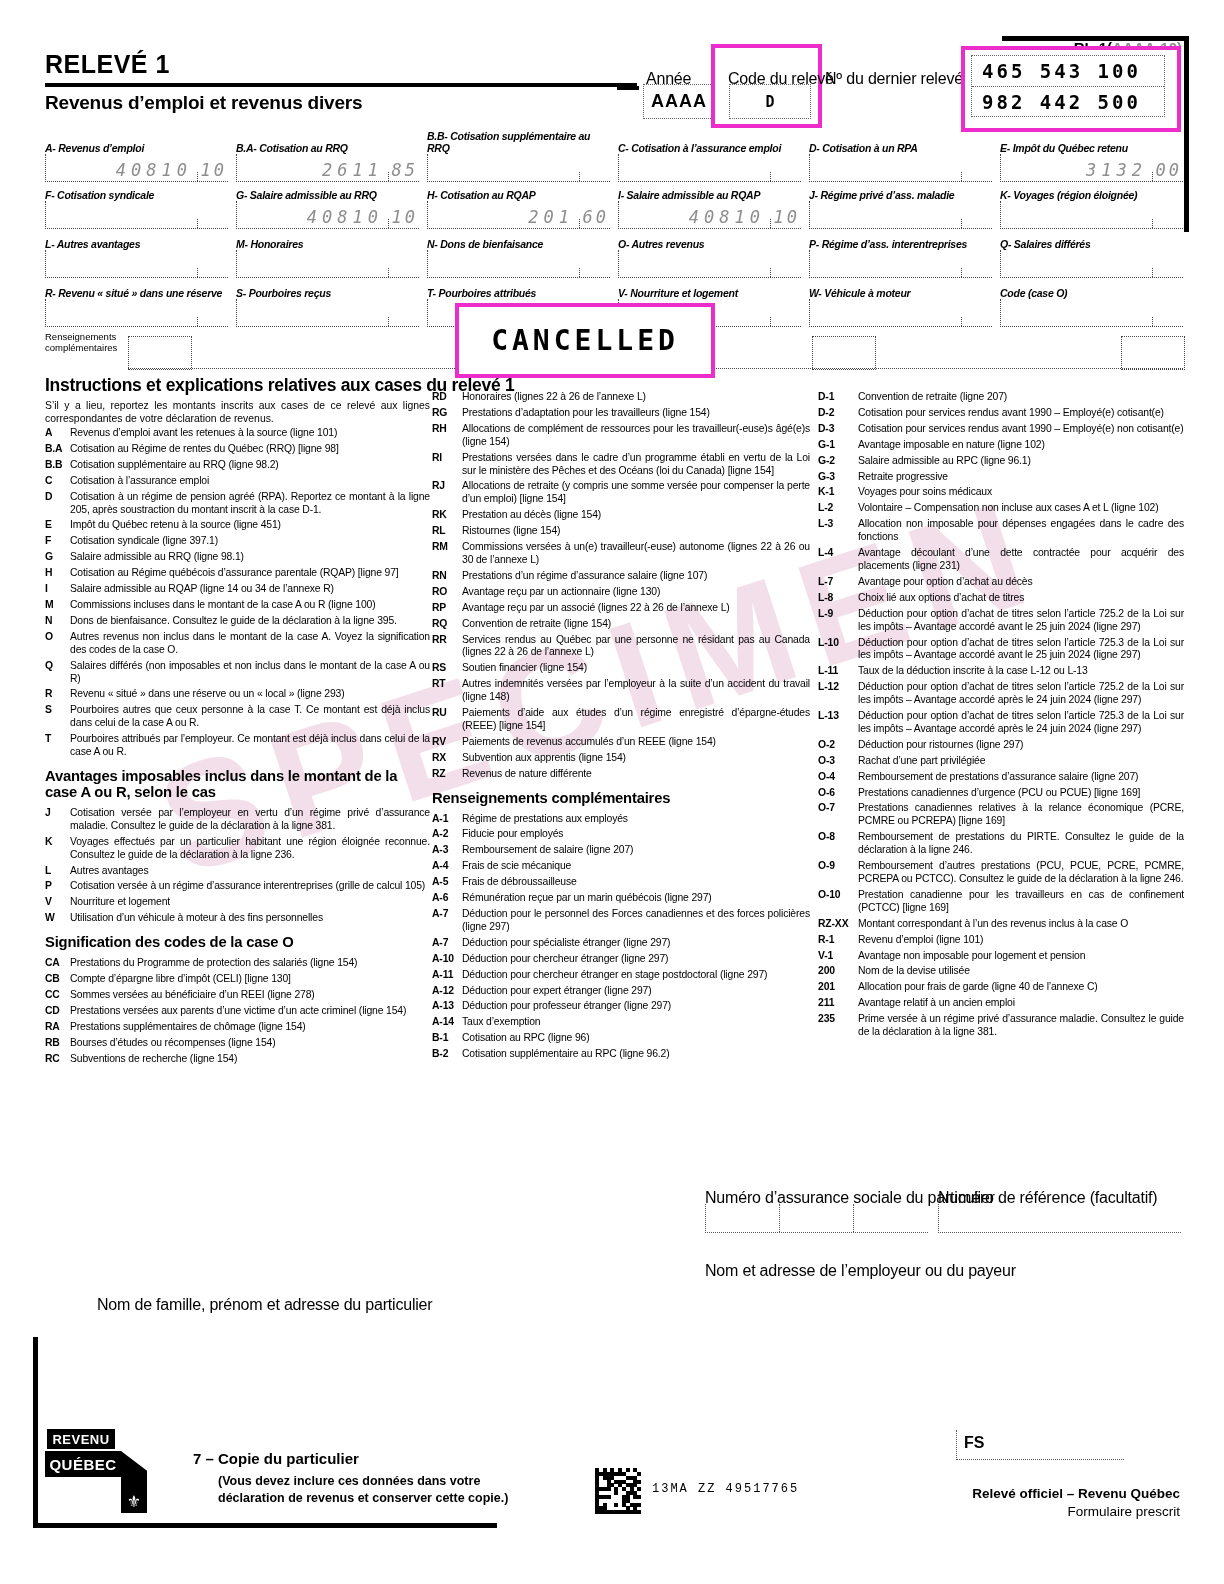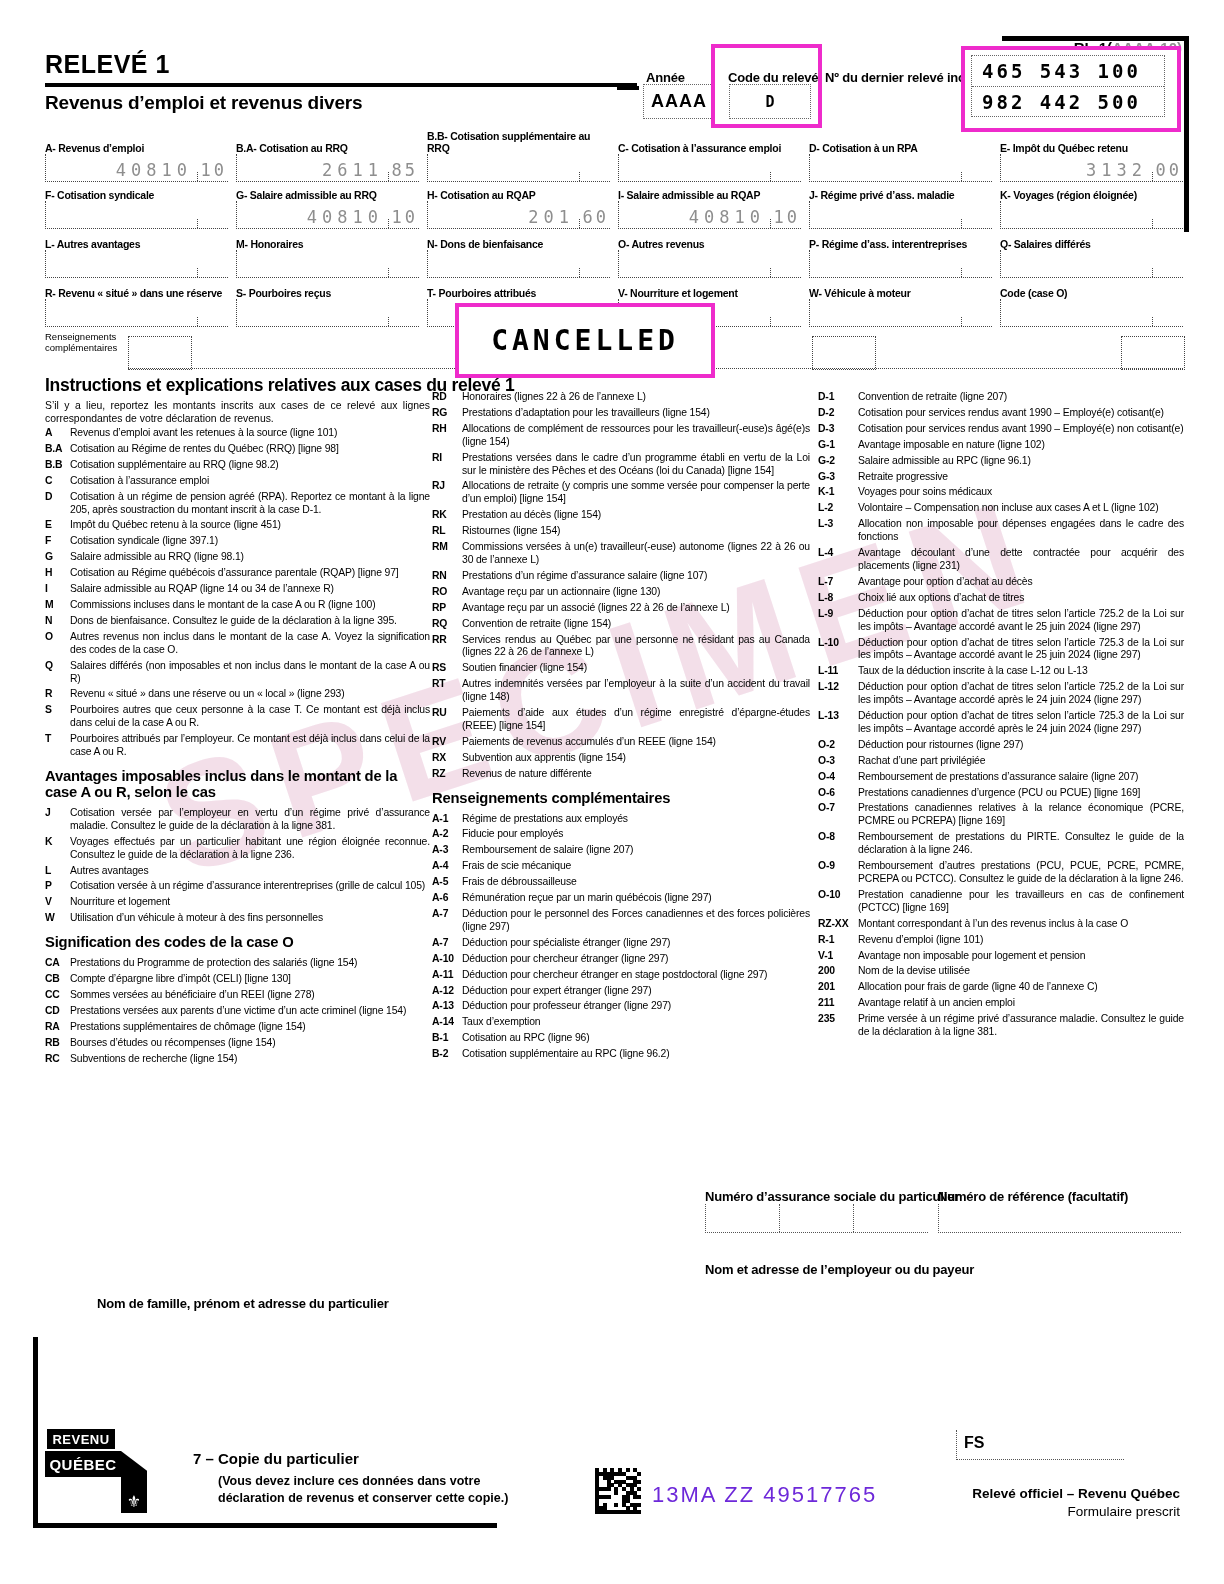--- a/index.html
+++ b/index.html
@@ -16,40 +16,40 @@
   .title-rule { position:absolute; left:45px; top:83px; width:592px; height:4px; background:#000; }
   .subtitle { position:absolute; left:45px; top:92px; font-size:19px; font-weight:bold; letter-spacing:-.2px; }
 
   .corner-tr-h { position:absolute; left:1002px; top:36px; width:187px; height:5px; background:#000; }
   .corner-tr-v { position:absolute; left:1184px; top:36px; width:5px; height:196px; background:#000; }
   .tick-dash { position:absolute; left:617px; top:86px; width:22px; height:4px; background:#000; }
 
   .form-code { position:absolute; top:39px; right:42px; font-size:15px; font-weight:bold; }
   .form-code .suffix { color:#8f8f8f; }
 
-  .small-label { font-size:13px; letter-spacing:-.2px; white-space:nowrap;font-weight:bold; }
+  .small-label { font-size:16px; letter-spacing:-.2px; white-space:nowrap; }
   .year-label { position:absolute; left:646px; top:70px; }
   .year-box { position:absolute; left:643px; top:84px; width:70px; height:33px; border:1px dotted #666;
               display:flex; align-items:center; justify-content:center; font-size:18px; font-weight:bold; letter-spacing:1px; }
   .hl { border:4px solid var(--magenta,#ee2bcb); position:absolute; background:transparent; }
   .hl-code { left:711px; top:44px; width:103px; height:76px; }
   .code-label { position:absolute; left:728px; top:70px; }
   .code-box { position:absolute; left:729px; top:84px; width:80px; height:33px; border:1px dotted #666;
               display:flex; align-items:center; justify-content:center; font-size:15px; font-weight:bold;
               font-family:"DejaVu Sans Mono", monospace; }
   .last-label { position:absolute; left:825px; top:70px; width:138px; overflow:hidden; }
   .hl-num { left:961px; top:46px; width:212px; height:78px; background:#fff; }
   .num-box { position:absolute; left:6px; top:5px; width:192px; height:60px; border:1px dotted #666; }
   .num-row { height:30px; display:flex; align-items:center; padding-left:10px;
              font-family:"DejaVu Sans Mono", monospace; font-size:19px; font-weight:bold; letter-spacing:3px; }
   .num-row + .num-row { border-top:1px dotted #666; }
 
   
   .frow { position:absolute; left:45px; display:flex; gap:8px; }
-  .fcell { width:183px; display:flex; flex-direction:column; }
+  .fcell { width:183px; display:flex; flex-direction:column;font-style:italic; }
   .flabel { font-size:10.5px; font-weight:bold; line-height:11.5px; letter-spacing:-.25px;
             display:flex; align-items:flex-end; }
   .lab30 .flabel { height:32px; }
   .lab16 .flabel { height:16px; }
   .fbox { position:relative; height:27px; border-bottom:1px dotted #444; border-left:1px dotted #444; }
   .fbox::after { content:""; position:absolute; right:30px; bottom:0; height:9px; border-left:1px dotted #444; }
   .amt-d { position:absolute; right:36px; bottom:2px; font-family:"DejaVu Sans Mono",monospace;
            font-size:17px; color:var(--amt,#8e8e8e); letter-spacing:5px; line-height:1; }
   .amt-c { position:absolute; right:1px; bottom:2px; font-family:"DejaVu Sans Mono",monospace;
            font-size:17px; color:var(--amt,#8e8e8e); letter-spacing:3px; line-height:1; }
@@ -94,22 +94,22 @@
   .logo-r2 { position:absolute; left:0; top:22px; width:76px; height:26px; background:#000; color:#fff;
              font-size:15px; font-weight:bold; display:flex; align-items:center; justify-content:center; letter-spacing:.5px; }
   .logo-ribbon { position:absolute; left:76px; top:22px; width:26px; height:62px; background:#000;
                  clip-path:polygon(0 0,100% 32%,100% 100%,0 100%);
                  display:flex; align-items:flex-end; justify-content:center; color:#fff; font-size:16px; padding-bottom:2px; box-sizing:border-box; }
 
   .copy-title { position:absolute; left:193px; top:1450px; font-size:15px; font-weight:bold; }
   .copy-note { position:absolute; left:218px; top:1473px; font-size:12.5px; font-weight:bold; line-height:17px; }
 
   .barcode { position:absolute; left:595px; top:1468px; width:46px; height:46px; }
-  .barcode-text { position:absolute; left:652px; top:1482px; font-family:Liberation Sans, sans-serif;
-                  font-size:22px; color:#6d28d9; letter-spacing:2px; }
+  .barcode-text { position:absolute; left:652px; top:1482px; font-family:Liberation Mono, monospace;
+                  font-size:12px; color:#000000; letter-spacing:2px; }
 
   .fs-box { position:absolute; left:956px; top:1430px; width:168px; height:30px;
             border-left:1px dotted #555; border-bottom:1px dotted #555;
             font-size:16px; font-weight:bold; padding:4px 0 0 7px; box-sizing:border-box; }
   .official1 { position:absolute; right:44px; top:1486px; font-size:13.5px; font-weight:bold; text-align:right; }
   .official2 { position:absolute; right:44px; top:1504px; font-size:13.5px; text-align:right; }
 </style>
 </head>
 <body>
 

